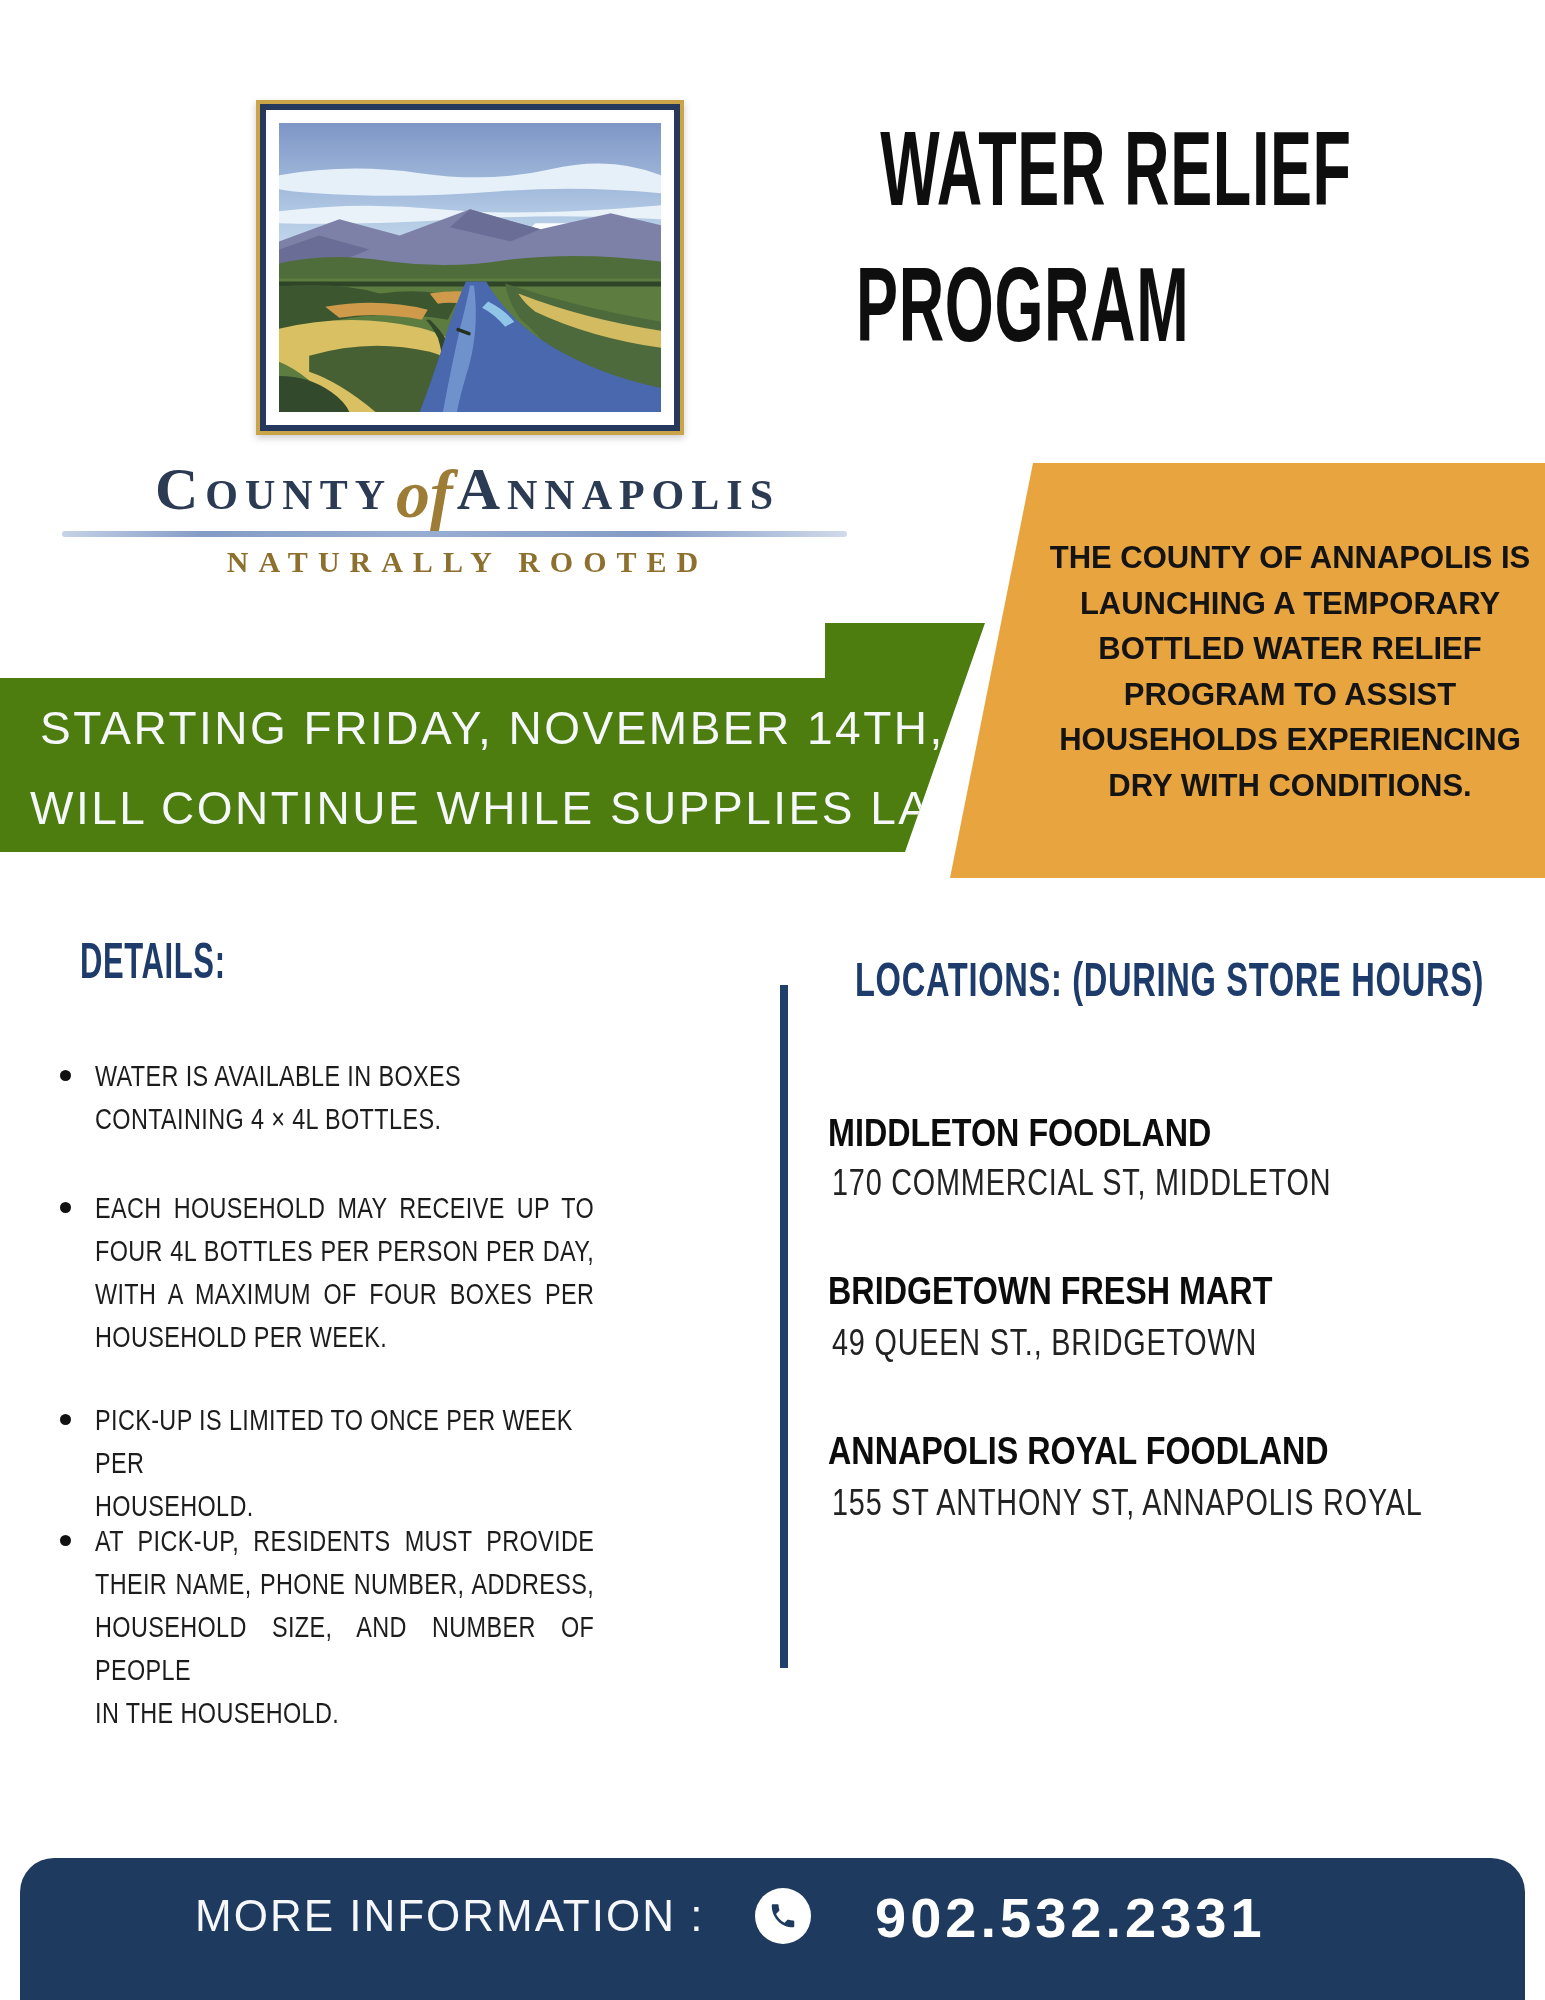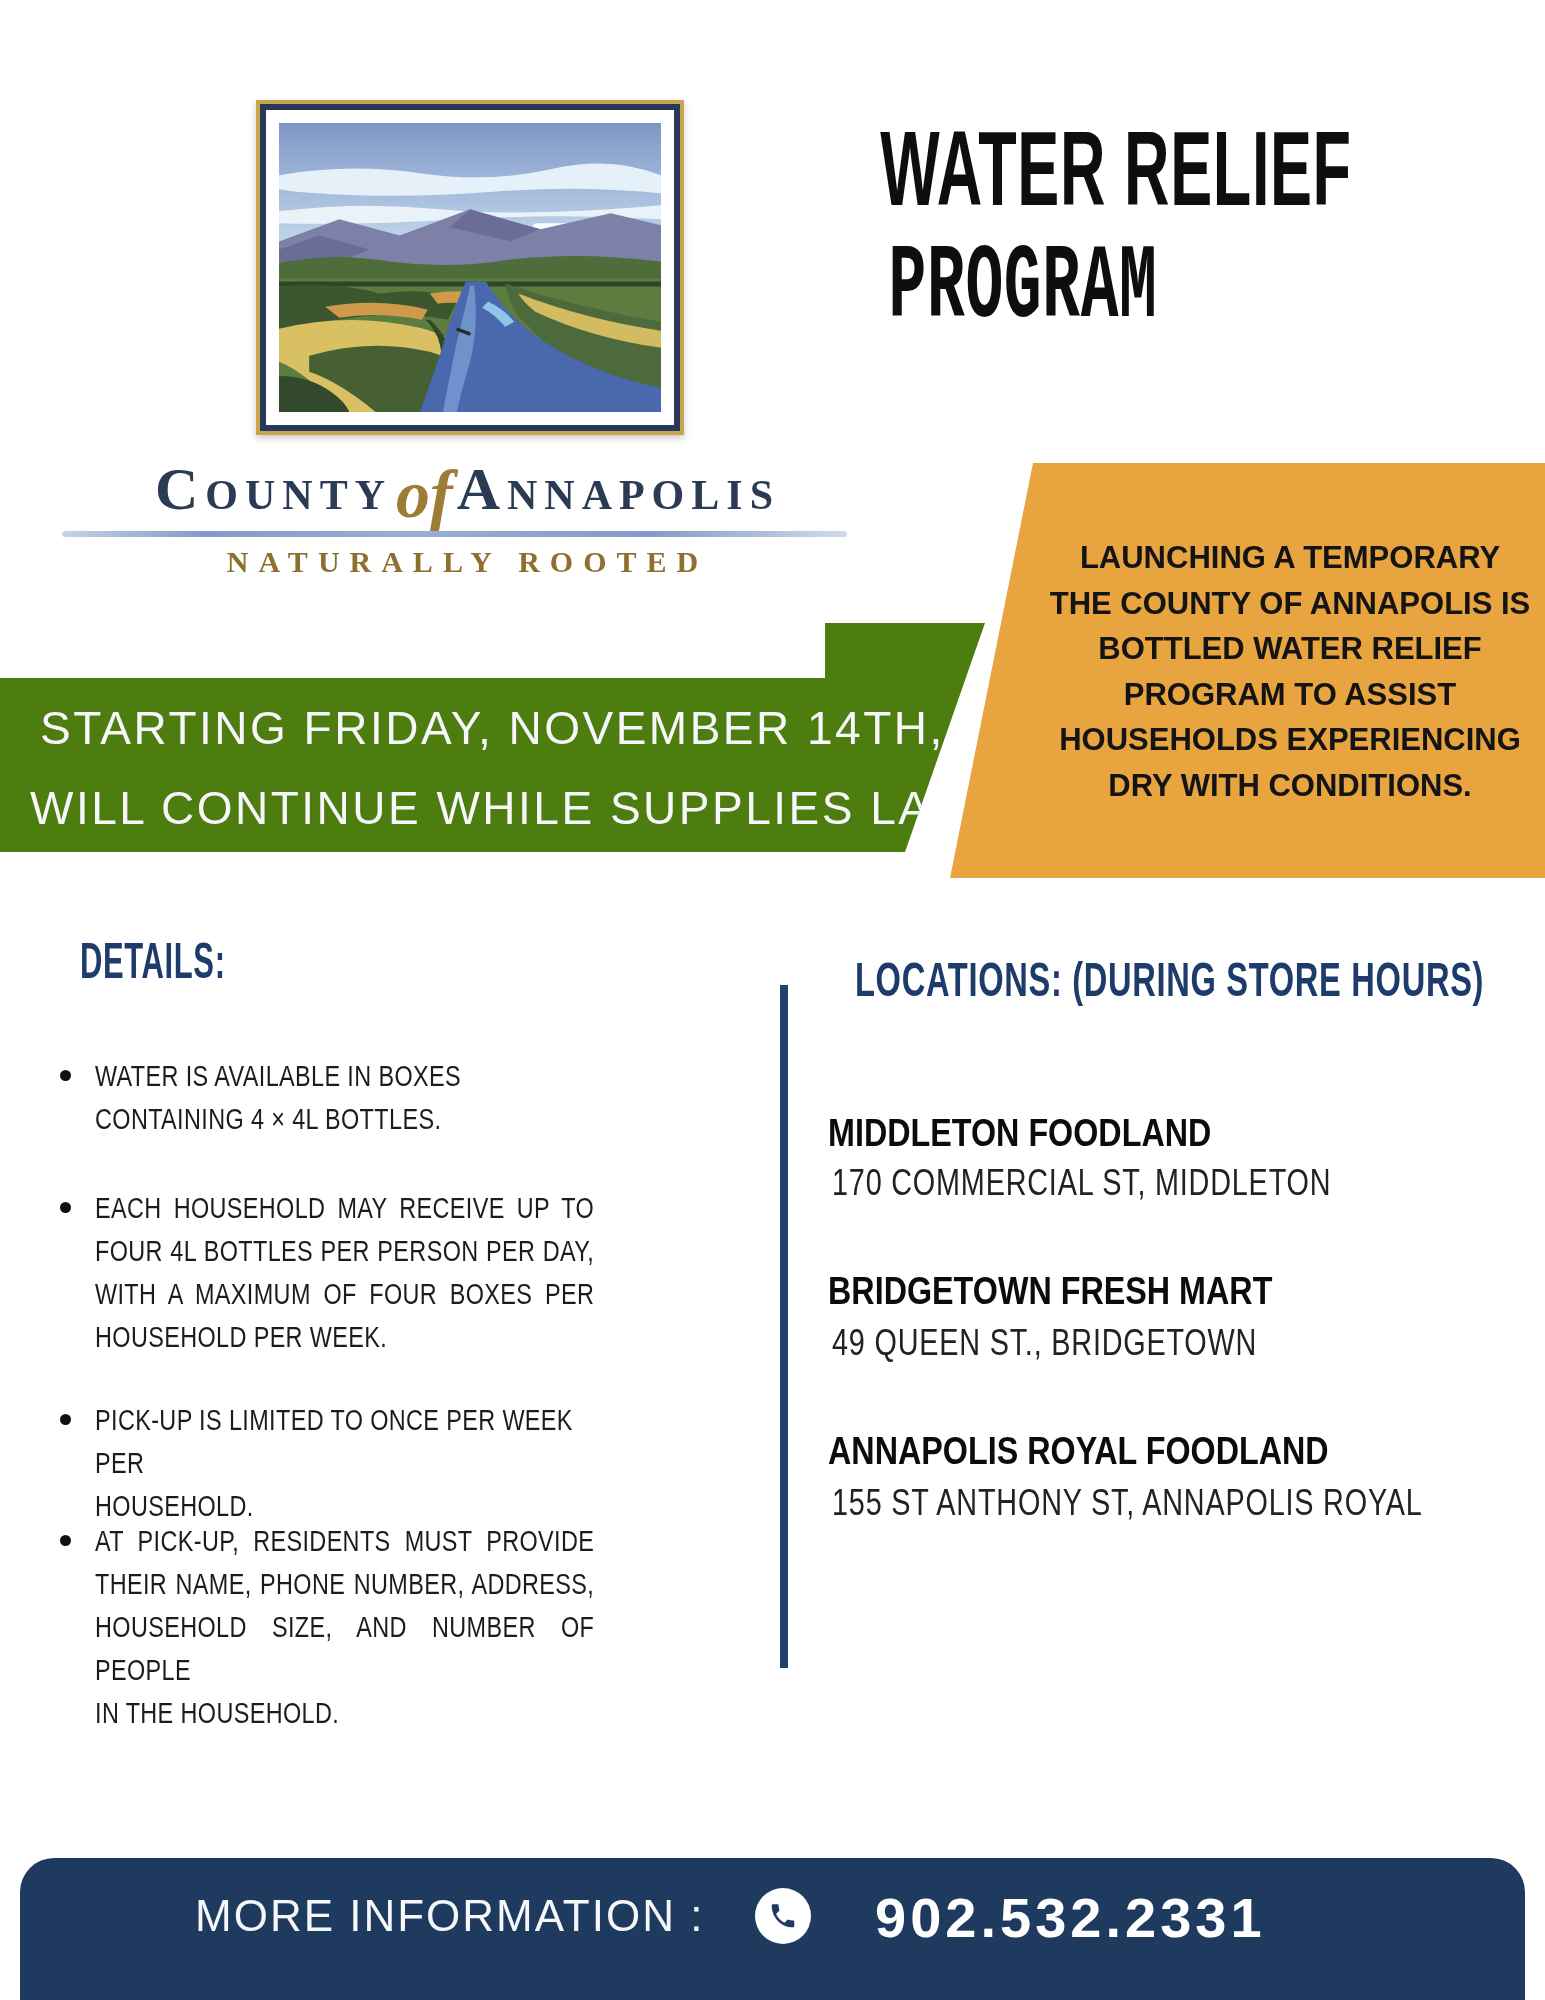--- a/index.html
+++ b/index.html
@@ -21,21 +21,21 @@
     background:linear-gradient(90deg,#c3d0e6 0%,#7d96c2 18%,#93aacf 45%,#7d96c2 75%,#cdd8ea 100%);opacity:.95;}
   .org-tagline{position:absolute;left:0px;top:547px;width:935px;text-align:center;
     font-family:"Liberation Serif",serif;font-weight:bold;color:#8d6f2e;
     font-size:30px;letter-spacing:10px;line-height:1;white-space:nowrap;}
 
   
   .title{position:absolute;left:723px;top:0px;width:600px;text-align:center;color:#0e0e0e;}
   .title .t-line{display:inline-block;font-weight:bold;font-size:105px;line-height:1;
     transform:scaleX(.6);transform-origin:center top;white-space:nowrap;letter-spacing:1px;}
   .t1{position:absolute;left:0;top:116px;width:600px;text-align:center;}
-  .t2{position:absolute;left:0;top:236px;width:600px;text-align:center;font-family:Liberation Mono, monospace;}
+  .t2{position:absolute;left:0;top:252px;width:600px;text-align:center;}
 
   
   .banner{position:absolute;left:0;top:623px;width:1000px;height:229px;background:#4d7c0f;
     clip-path:polygon(0 55px,825px 55px,825px 0,985px 0,905px 229px,0 229px);}
   .banner .b-line{position:absolute;color:#f5f7fa;font-size:46px;line-height:1;
     letter-spacing:2.5px;white-space:nowrap;}
   .bl1{left:40px;top:82px;}
   .bl2{left:30px;top:162px;}
 
   
@@ -124,22 +124,22 @@
     <div class="t1"><span class="t-line">WATER RELIEF</span></div>
     <div class="t2"><span class="t-line">PROGRAM</span></div>
   </div>
 
   <div class="banner">
     <div class="b-line bl1">STARTING FRIDAY, NOVEMBER 14TH,</div>
     <div class="b-line bl2">WILL CONTINUE WHILE SUPPLIES LAST</div>
   </div>
 
   <div class="notice">
+    <div class="n-line">THE COUNTY OF ANNAPOLIS IS</div>
     <div class="n-line">LAUNCHING A TEMPORARY</div>
-    <div class="n-line">THE COUNTY OF ANNAPOLIS IS</div>
     <div class="n-line">BOTTLED WATER RELIEF</div>
     <div class="n-line">PROGRAM TO ASSIST</div>
     <div class="n-line">HOUSEHOLDS EXPERIENCING</div>
     <div class="n-line">DRY WITH CONDITIONS.</div>
   </div>
 
   <div class="details-heading">DETAILS:</div>
 
   <span class="bullet-dot" style="top:1070px;"></span>
   <div class="bullet" style="top:1054px;">

